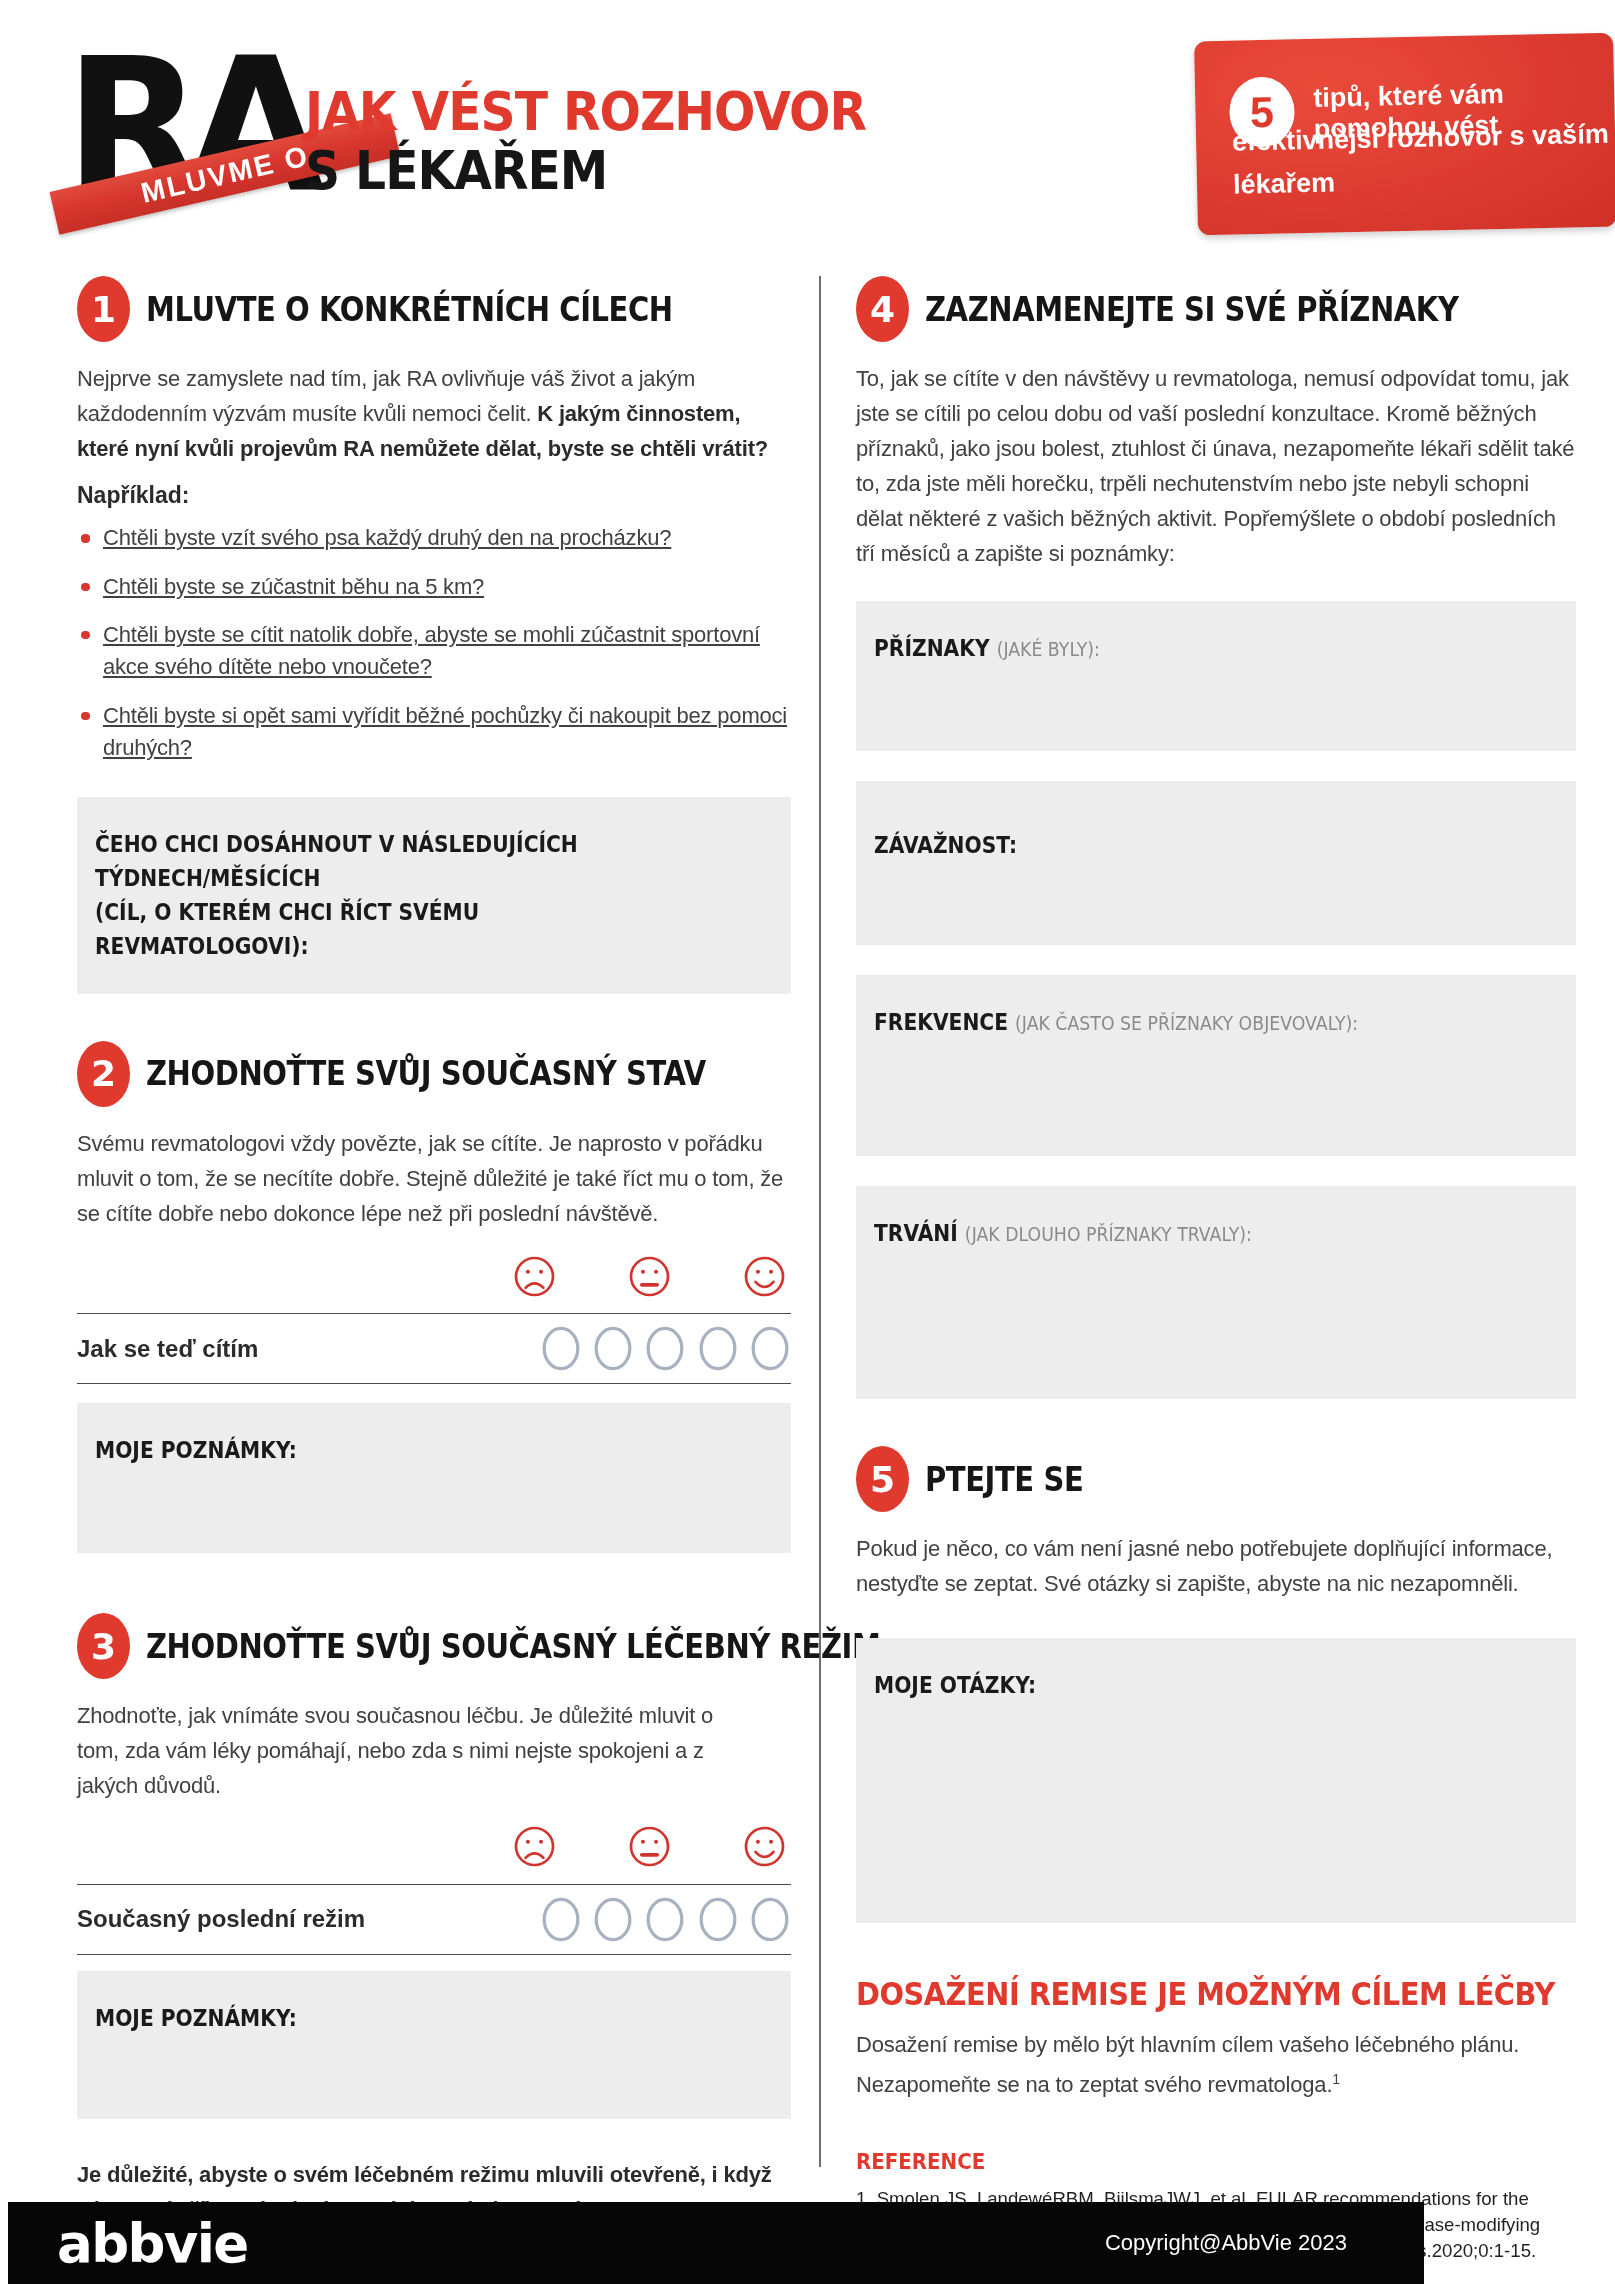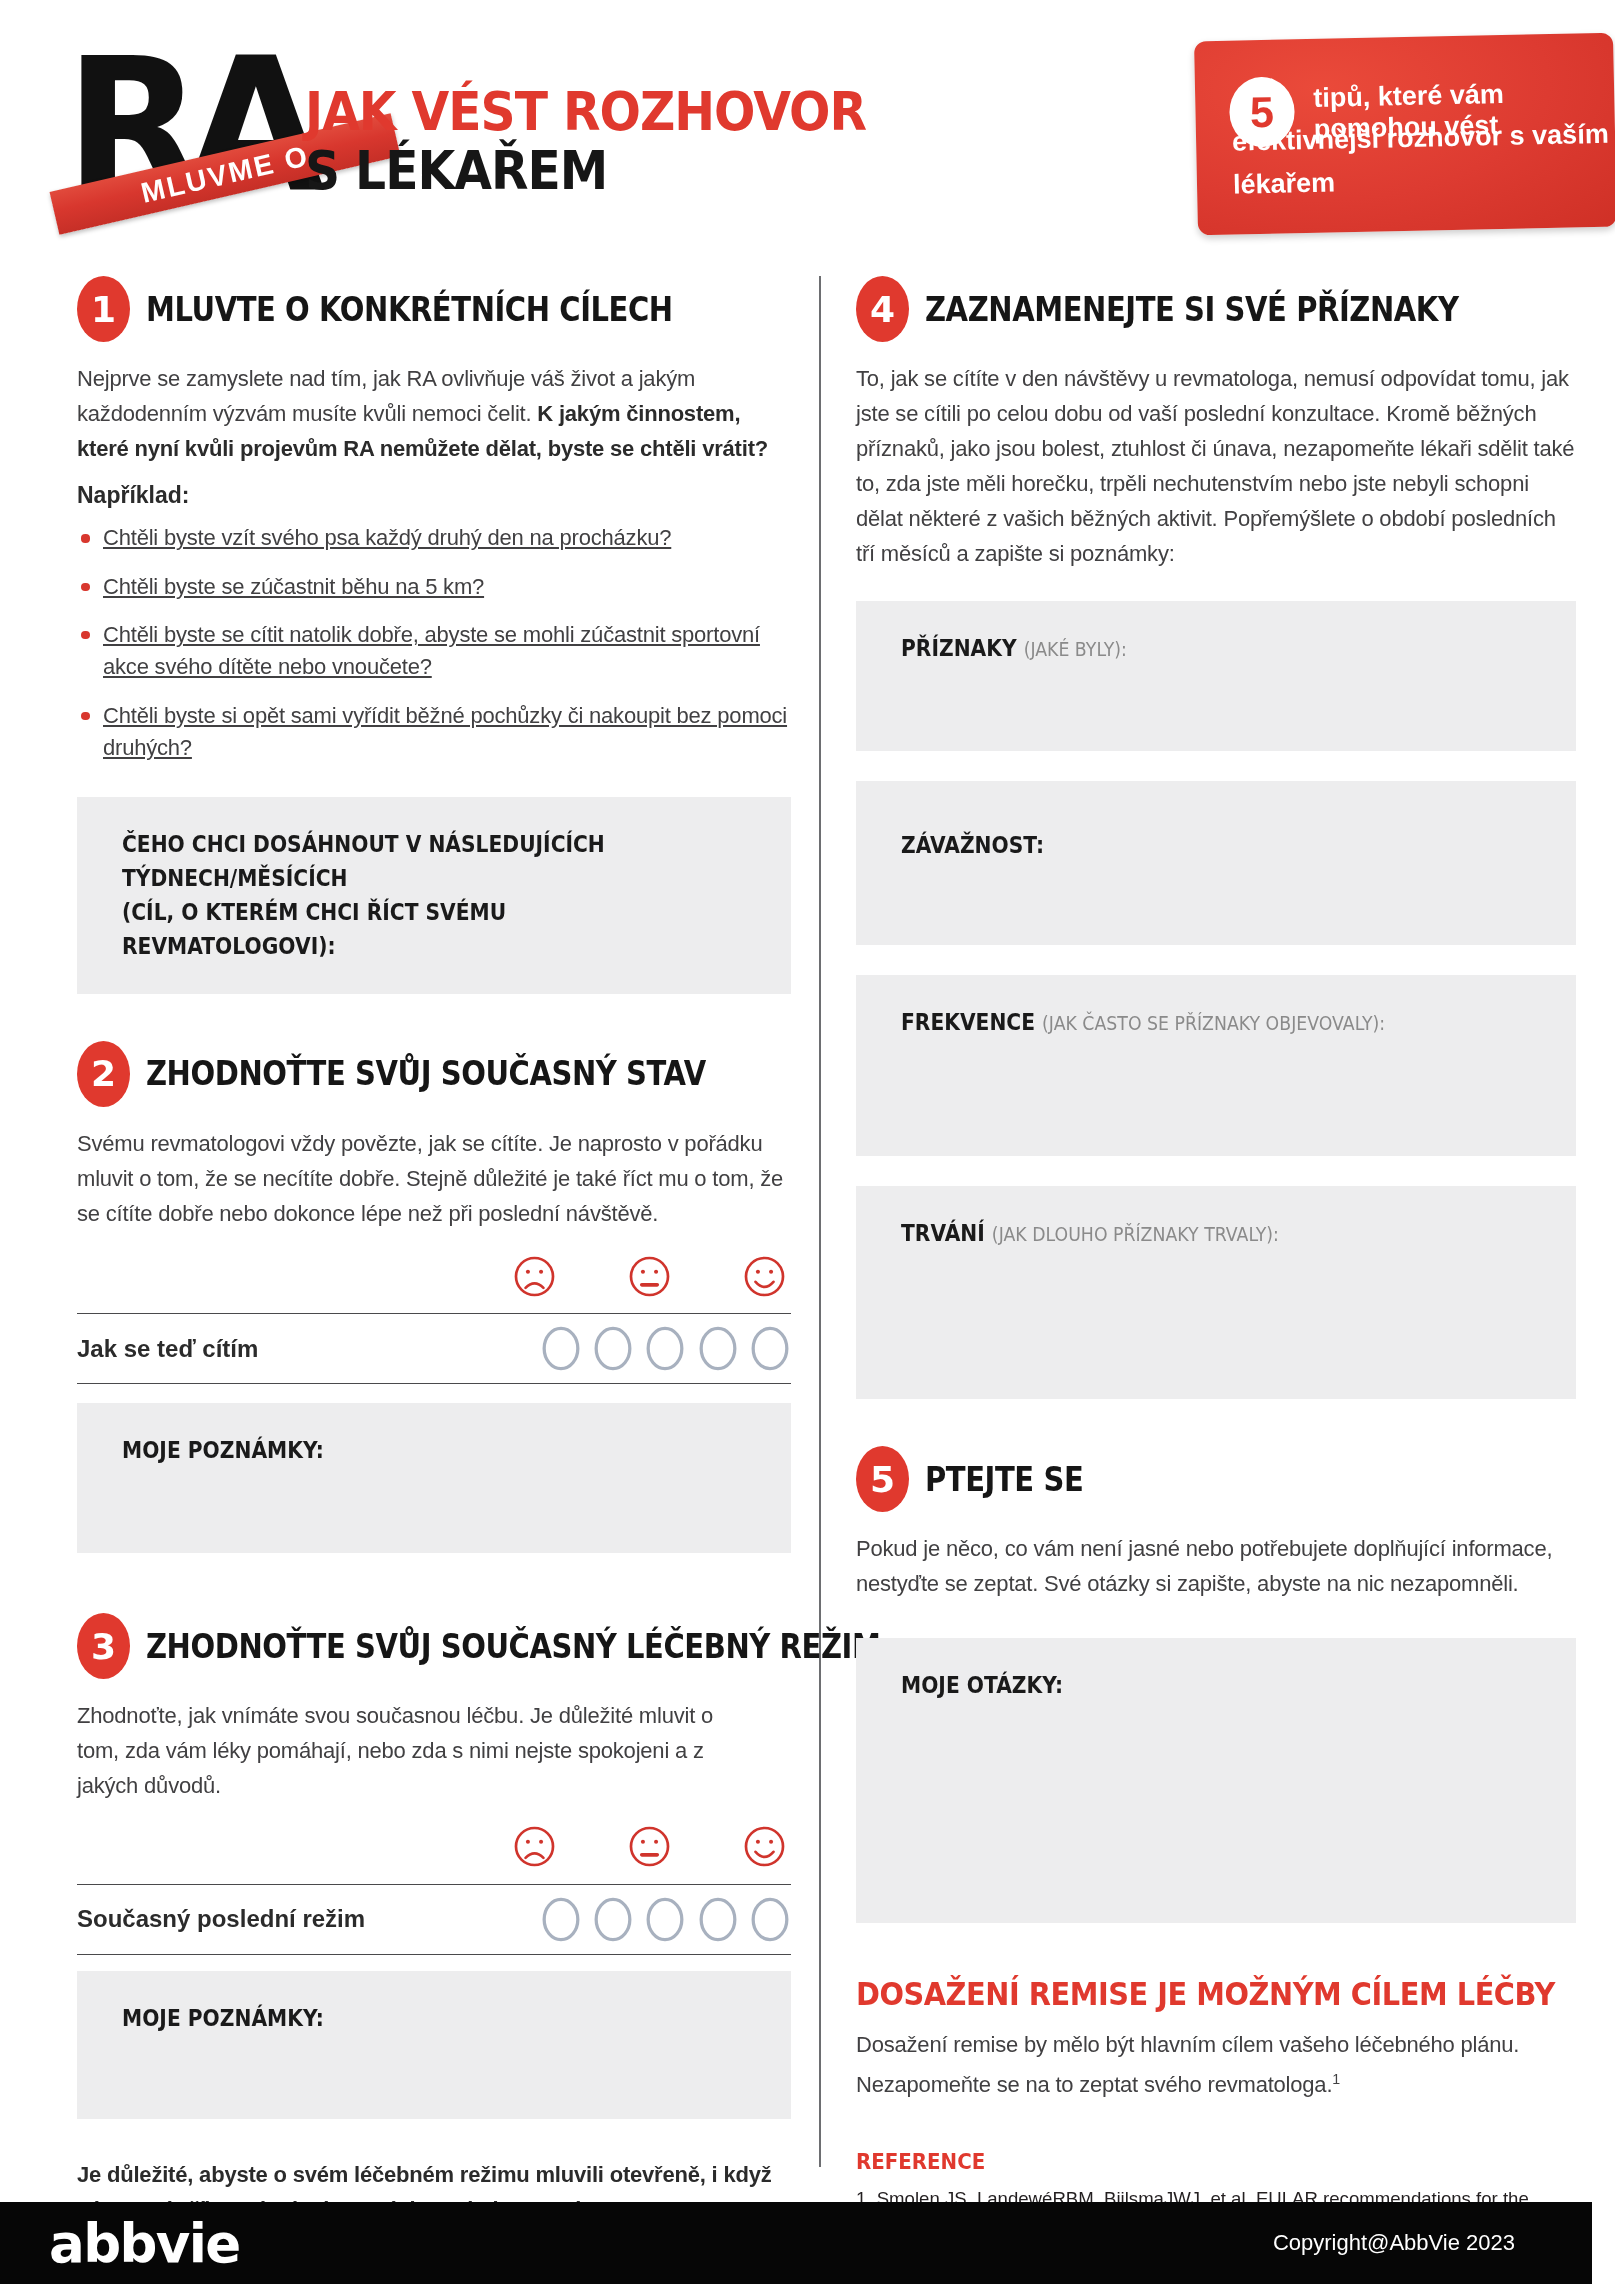--- a/index.html
+++ b/index.html
@@ -58,39 +58,39 @@
                   color:#414042; margin-bottom:16.4px; letter-spacing:-0.2px;text-decoration:underline; }
   ul.bullets li::before { content:""; position:absolute; left:4.4px; top:12px; width:8.2px; height:8.2px;
                           border-radius:50%; background:#d8372e; }
 
   
   .gray-box { background:#ededee; width:100%; }
   .gray-box .box-label { font-family:"DejaVu Sans", sans-serif; font-weight:900; color:#1a1a1a;
                          font-size:23px; line-height:34px; letter-spacing:0;
                          transform:scaleX(.88); transform-origin:left top; }
   .gray-box .box-sub { font-weight:400; color:#8a8a8a; font-size:19.7px; }
-  .pad { padding:30px 45px; }
+  .pad { padding:30px 18px; }
 
   
   .smiley-row { display:flex; justify-content:flex-end; gap:72px; margin-top:24.6px; padding-right:5.5px; }
   .rate-row { margin-top:15.3px; border-top:1.6px solid #4a4a4c; border-bottom:1.6px solid #4a4a4c;
               padding:12px 0; display:flex; align-items:center; }
   .rate-label { font-size:24px; font-weight:700; color:#2b2b2b; }
   .circles { margin-left:auto; display:flex; gap:14.2px; padding-right:2.2px; }
 
   
   .remission-title { font-family:"DejaVu Sans", sans-serif; font-size:32px; font-weight:900; color:#e0392e;
                      letter-spacing:-0.5px; transform:scaleX(.9); transform-origin:left; white-space:nowrap; }
   .ref-title { font-family:"DejaVu Sans", sans-serif; font-size:22px; font-weight:900; color:#e0392e;
                transform:scaleX(.9); transform-origin:left; }
   .ref-text { font-size:18.6px; line-height:26px; color:#231f20; margin-top:12px; }
   sup { font-size:14.2px; }
 
   
-  .footer { position:absolute; left:0; bottom:0; width:1592px; height:82px; background:#060606;
+  .footer { position:absolute; left:8px; bottom:0; width:1416px; height:82px; background:#060606;
             display:flex; align-items:center; }
   .footer-brand { font-family:"DejaVu Sans", sans-serif; margin-left:49px; color:#ffffff; font-size:53px;
                   font-weight:700; letter-spacing:-1.6px; line-height:53px; }
   .footer-copy { margin-left:auto; margin-right:77px; color:#ffffff; font-size:22px; font-weight:400; }
 
   svg { display:block; }
 </style>
 </head>
 <body>
 

